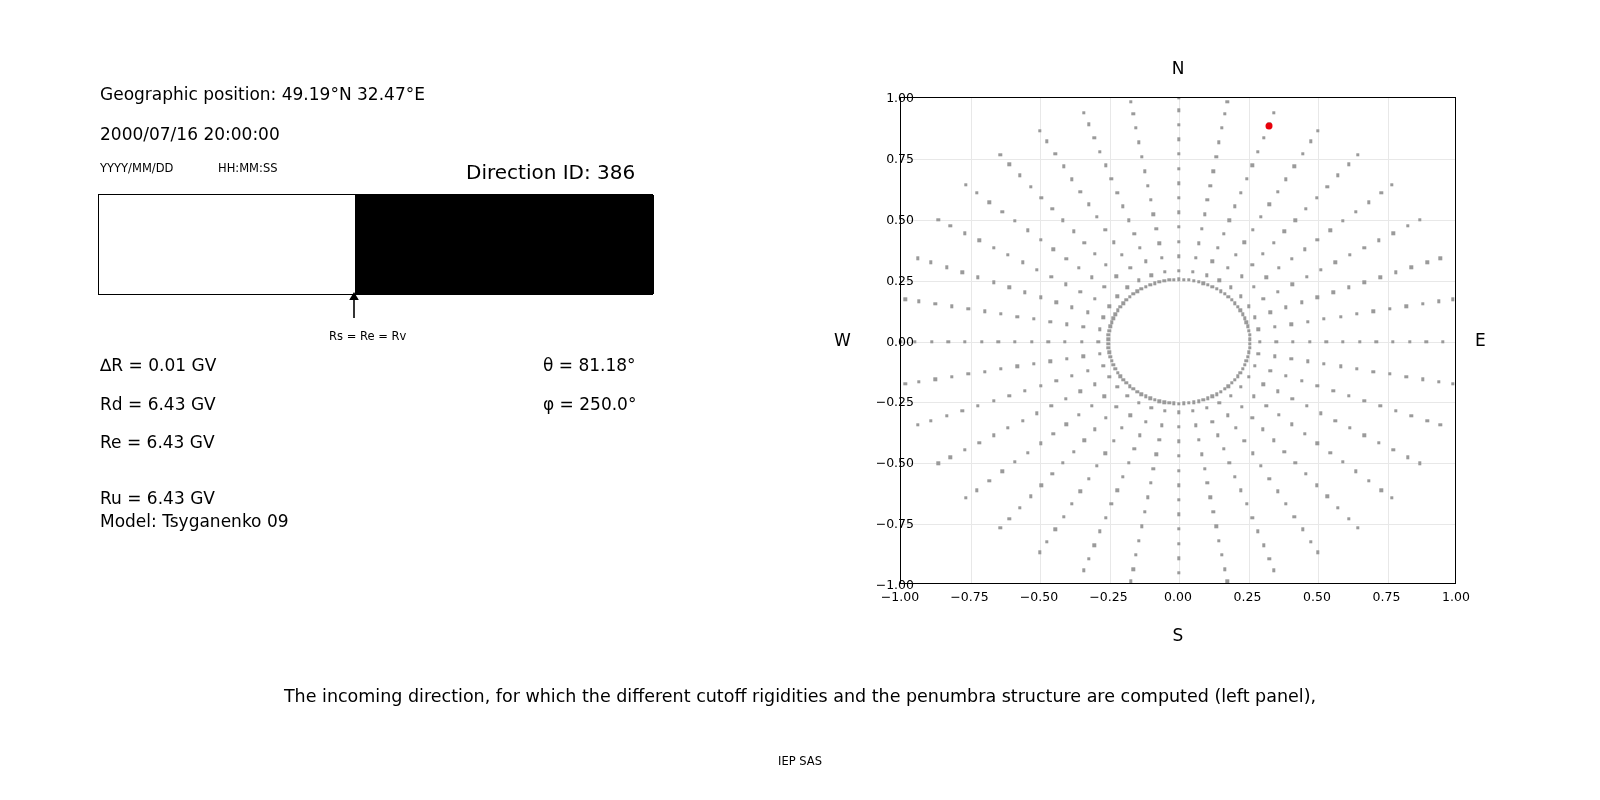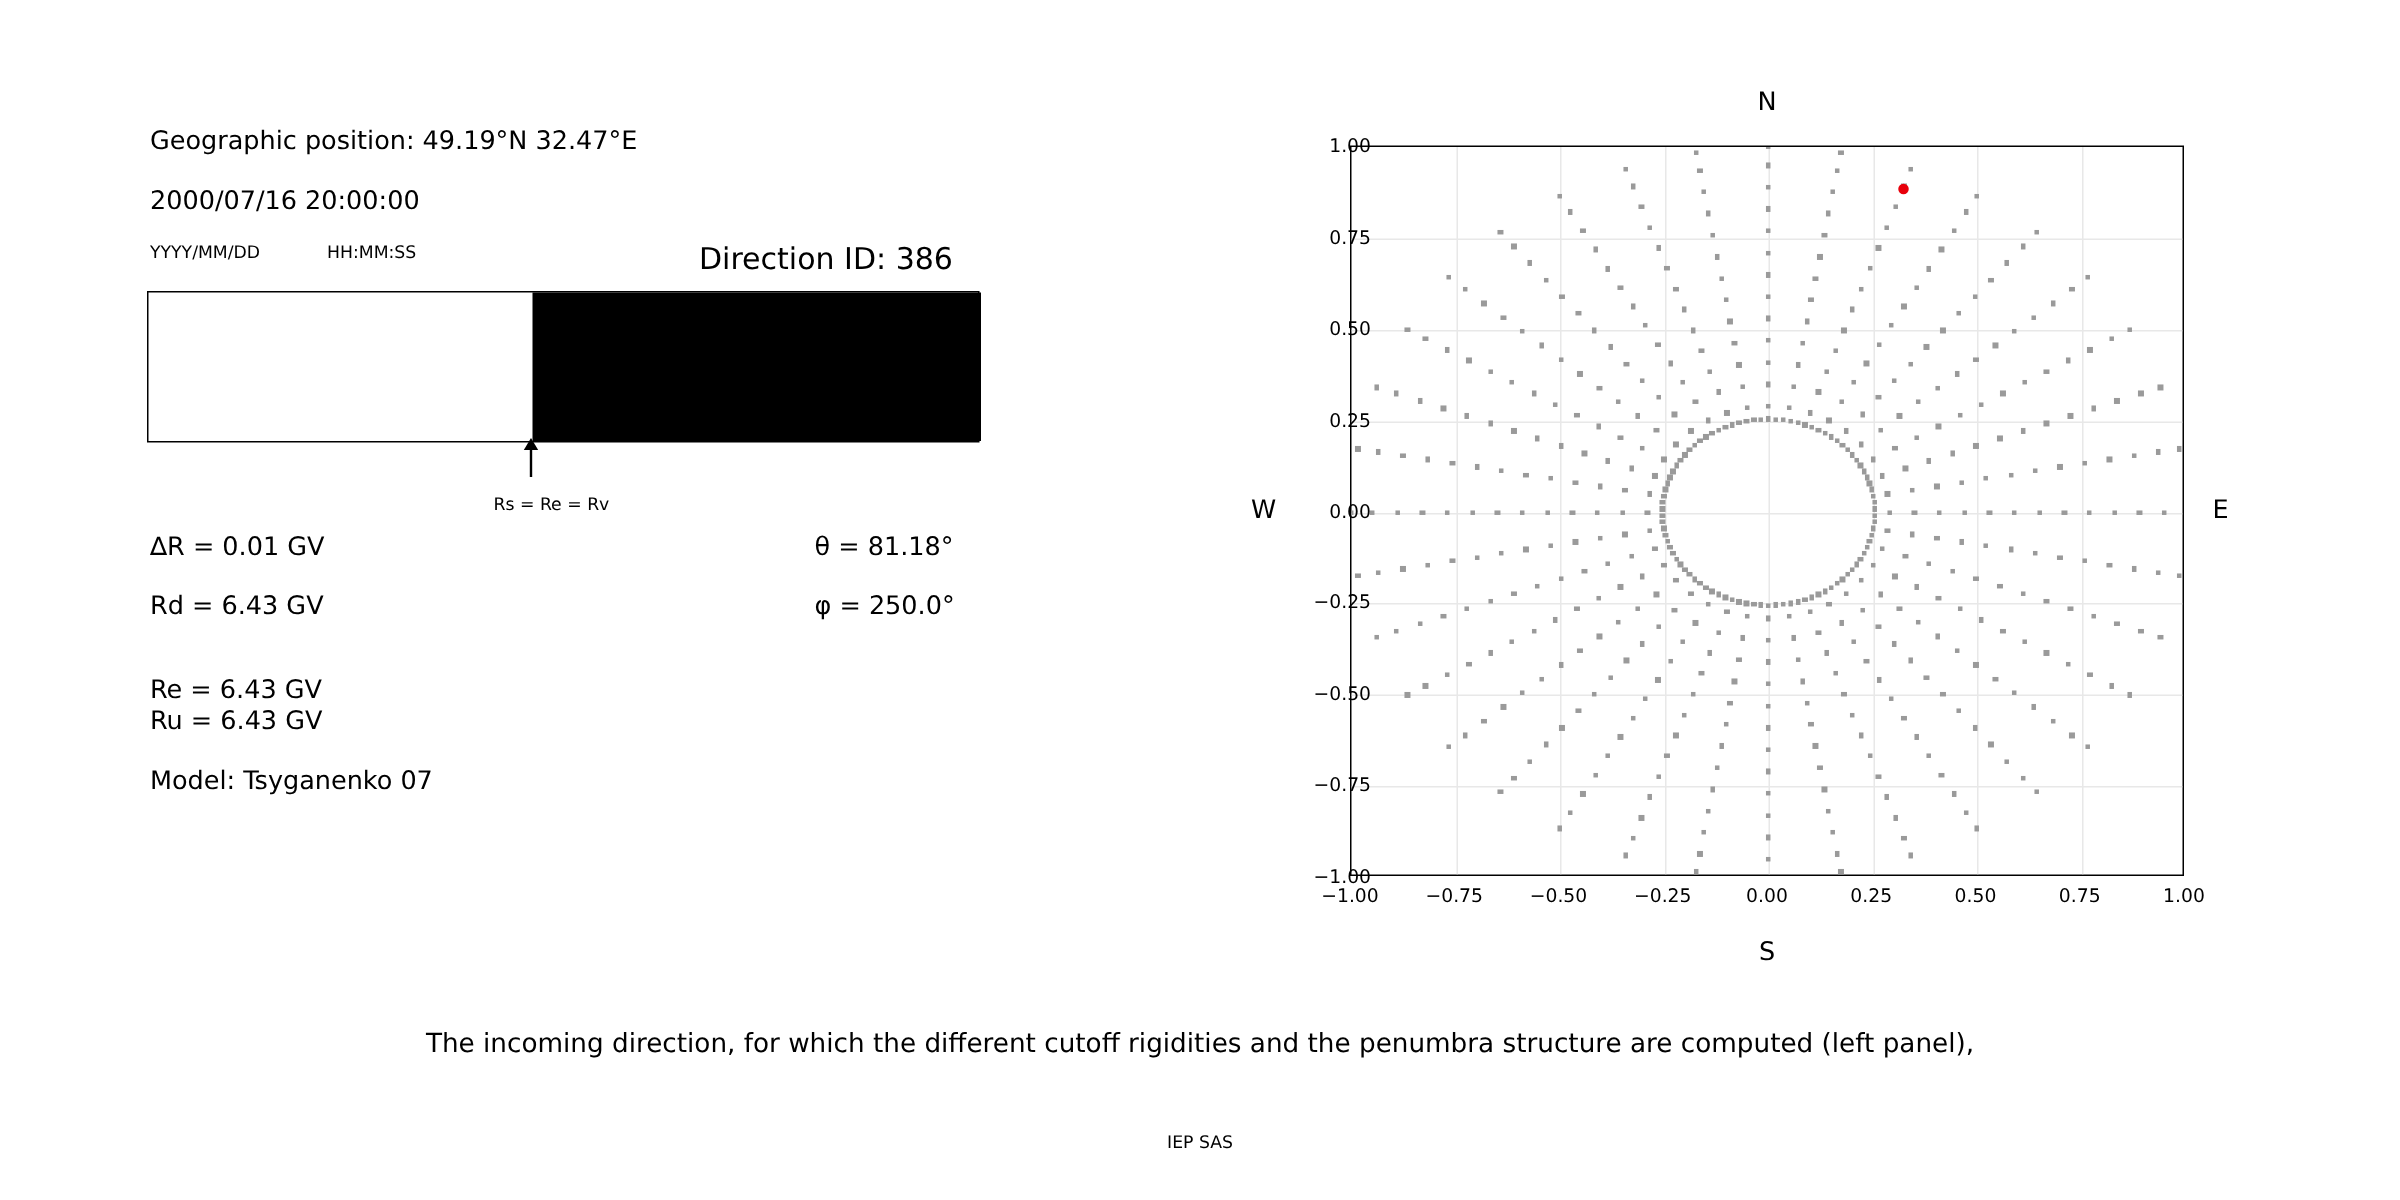--- a/index.html
+++ b/index.html
@@ -219,23 +219,23 @@
 
   <svg id="arrow-marker" viewBox="0 0 14 26" style="left: 346.82px;">
     <line x1="7" y1="26" x2="7" y2="4" stroke="#000" stroke-width="1.6"></line>
     <polygon points="7,0 2.2,8 11.8,8" fill="#000"></polygon>
   </svg>
   <div class="rs-label">Rs = Re = Rv</div>
 
   <div id="left-values">
       <div class="val val-left" style="top: 355px;">∆R = 0.01 GV</div>
       <div class="val val-left" style="top: 394px;">Rd = 6.43 GV</div>
-      <div class="val val-left" style="top: 450px;">Re = 6.43 GV</div>
-      <div class="val val-left" style="top: 471px;">Ru = 6.43 GV</div>
-      <div class="val val-left" style="top: 511px;">Model: Tsyganenko 07</div>
+      <div class="val val-left" style="top: 432px;">Re = 6.43 GV</div>
+      <div class="val val-left" style="top: 488px;">Ru = 6.43 GV</div>
+      <div class="val val-left" style="top: 511px;">Model: Tsyganenko 09</div>
       <div class="val val-right" style="top: 355px;">θ = 81.18°</div>
       <div class="val val-right" style="top: 394px;">φ = 250.0°</div>
     </div>
 </div>
 
 <div id="right-panel">
   <div class="dir-label" id="label-N">N</div>
   <div class="dir-label" id="label-S">S</div>
   <div class="dir-label" id="label-W">W</div>
   <div class="dir-label" id="label-E">E</div>

